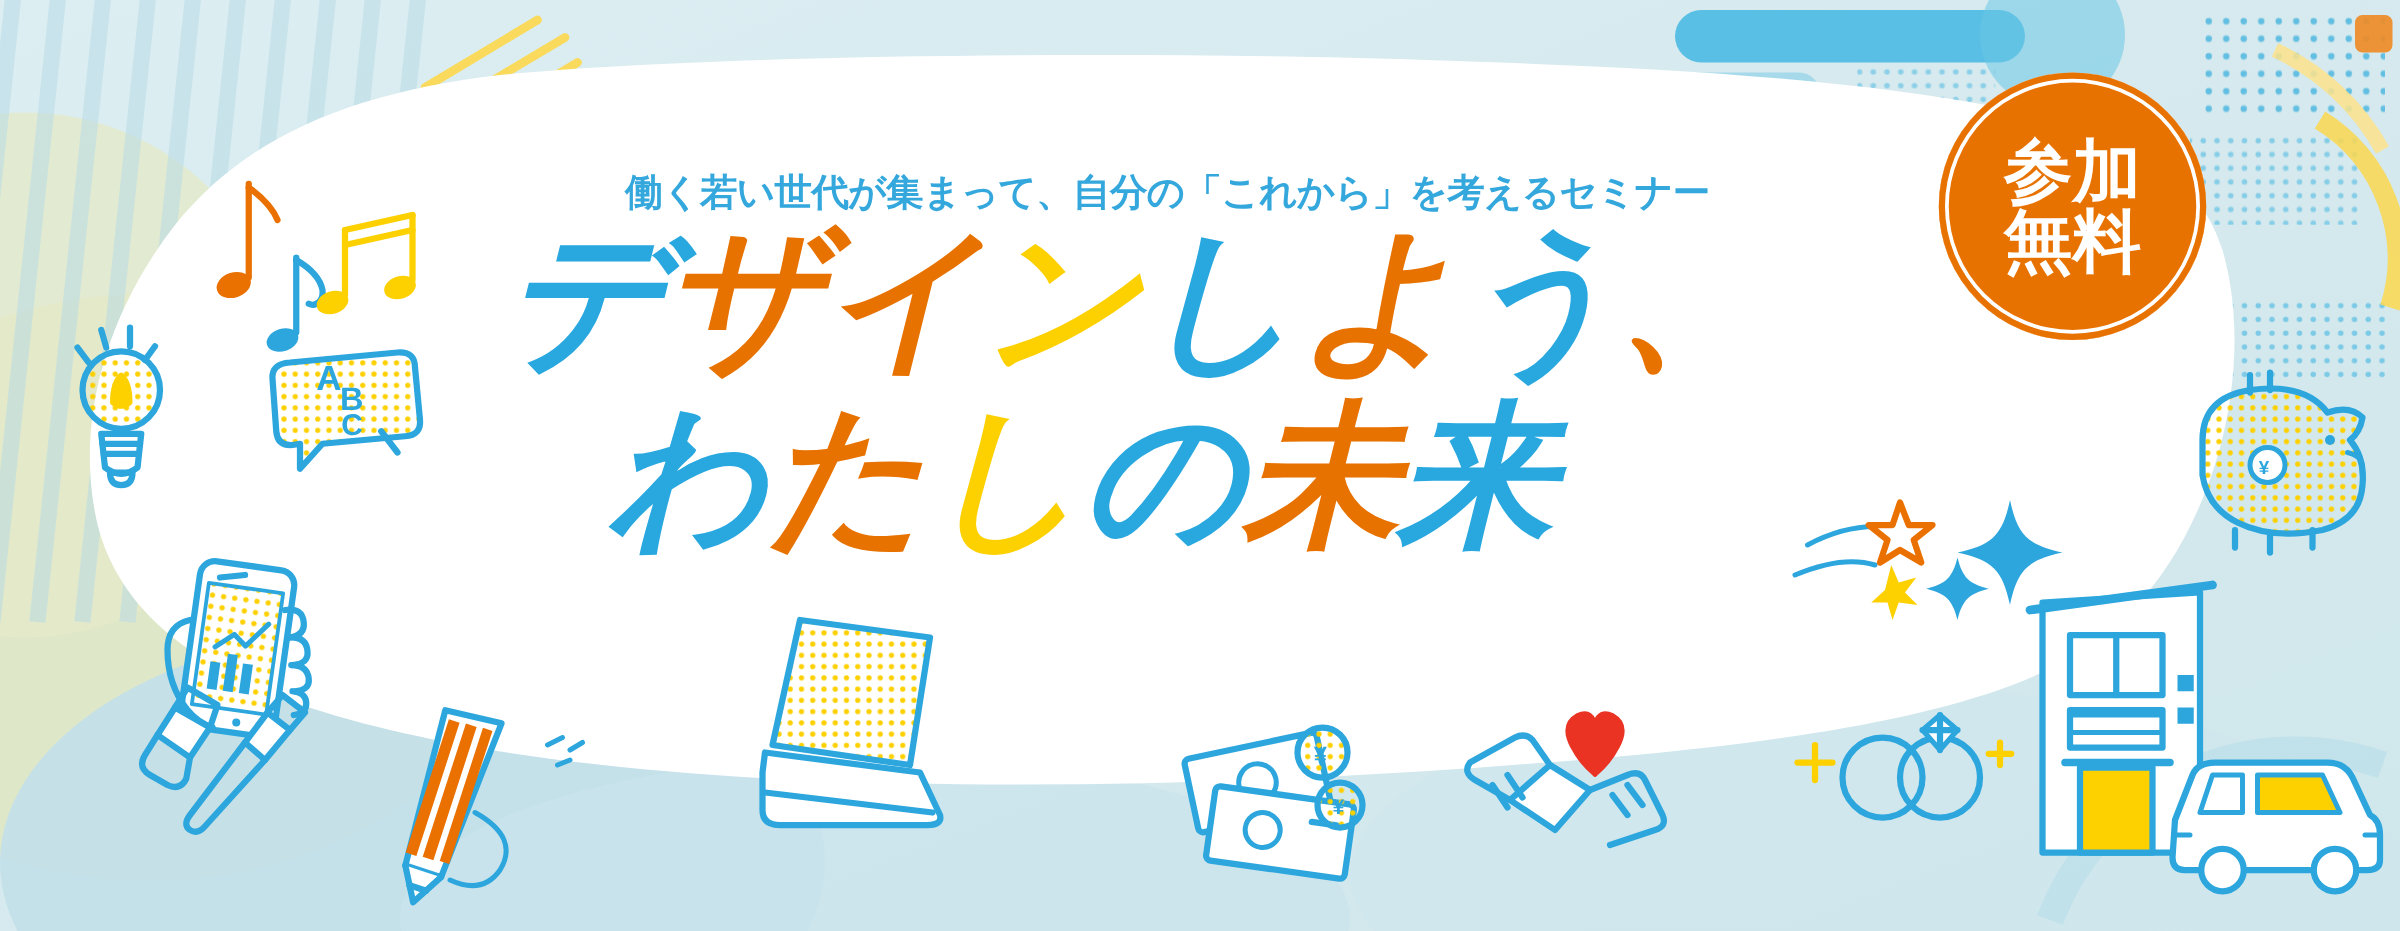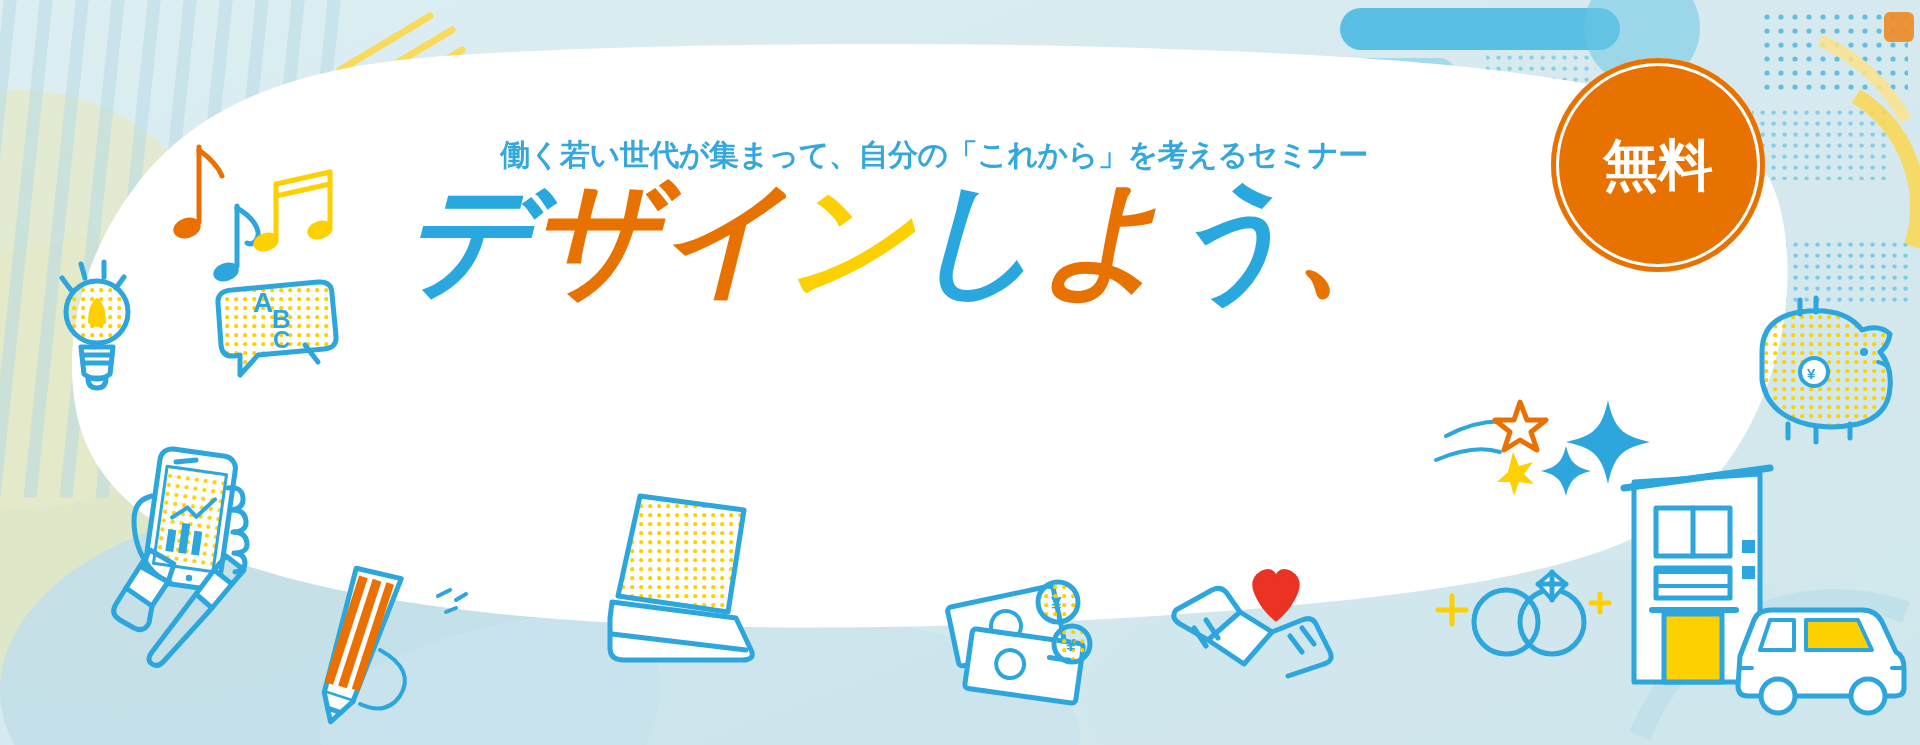--- a/index.html
+++ b/index.html
@@ -377,19 +377,21 @@
       </g>
     </svg>
   </div>
 
   <div id="text-stack">
 
     <div id="subtitle" class="no-sel">働く若い世代が集まって、自分の「これから」を考えるセミナー</div>
 
     <div id="headline-1" class="headline-line no-sel"><span style="color: rgb(41, 168, 224);">デ</span><span style="color: rgb(232, 114, 0);">ザ</span><span style="color: rgb(232, 114, 0);">イ</span><span style="color: rgb(253, 208, 0);">ン</span><span style="color: rgb(41, 168, 224);">し</span><span style="color: rgb(232, 114, 0);">よ</span><span style="color: rgb(41, 168, 224);">う</span><span style="color: rgb(232, 114, 0);">、</span></div>
 
+    <div id="headline-2" class="headline-line no-sel"><span style="color: rgb(41, 168, 224);">わ</span><span style="color: rgb(232, 114, 0);">た</span><span style="color: rgb(253, 208, 0);">し</span><span style="color: rgb(41, 168, 224);">の</span><span style="color: rgb(232, 114, 0);">未</span><span style="color: rgb(41, 168, 224);">来</span></div>
   </div>
 
   <div id="free-badge">
+    <span class="badge-line">参加</span>
     <span class="badge-line">無料</span>
   </div>
 
 </div>
 
 </body></html>

